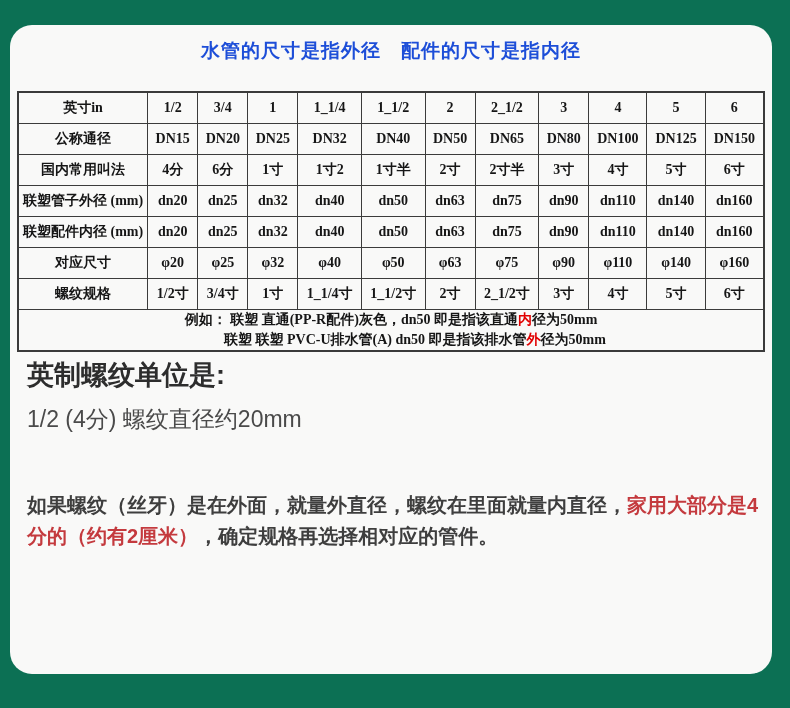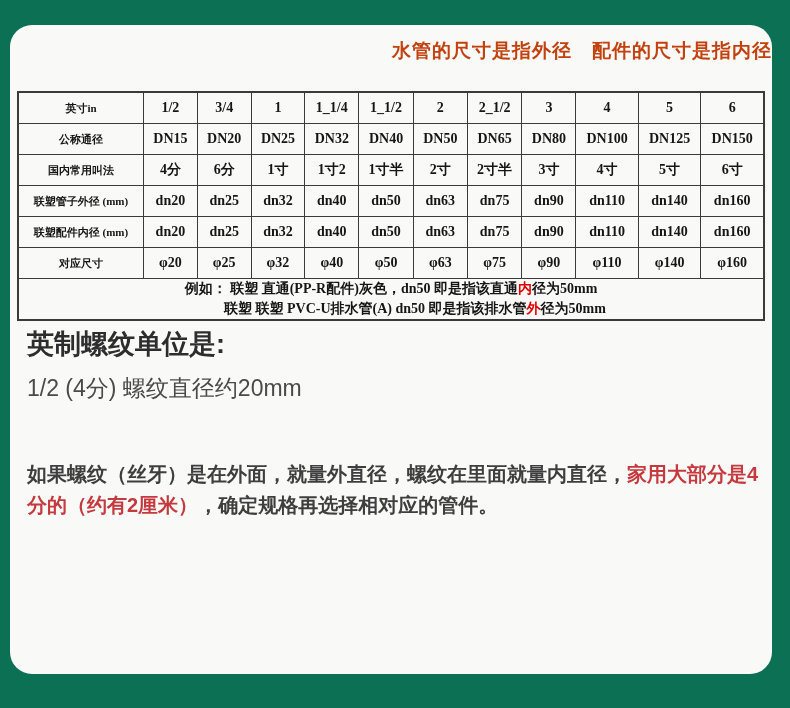--- a/index.html
+++ b/index.html
@@ -12,22 +12,22 @@
   }
   .card {
     position: absolute;
     left: 10px; top: 25px;
     width: 762px; height: 649px;
     background: #f9f9f8;
     border-radius: 22px;
   }
   .title {
     margin-top: 13px;
-    text-align: right;
-    color: #c2410c;
+    text-align: center;
+    color: #1d4ed8;
     font-size: 19px;
     font-weight: bold;
     letter-spacing: 1px;
   }
   table.size-table {
     margin: 27px auto 0;
     width: 748px;
     border-collapse: collapse;
     border: 2px solid #3b3b3b;
     font-family: "Liberation Serif", "DejaVu Serif", serif;
@@ -37,21 +37,21 @@
   }
   table.size-table td {
     border: 1px solid #3b3b3b;
     text-align: center;
     height: 30px;
     font-size: 14px;
     padding: 0 4px;
     white-space: nowrap;
   }
   table.size-table td.lbl {
-    font-size: 11px;
+    font-size: 14px;
     width: 116px;
     margin-left: 8px;
   }
   .example-row td {
     text-align: left;
     border-top: 2px solid #3b3b3b;
     height: auto;
     padding: 3px 6px 5px 6px;
     line-height: 20px;
     font-size: 14px;
@@ -168,20 +168,34 @@
           <td>φ32</td>
           <td>φ40</td>
           <td>φ50</td>
           <td>φ63</td>
           <td>φ75</td>
           <td>φ90</td>
           <td>φ110</td>
           <td>φ140</td>
           <td>φ160</td>
         </tr>
+        <tr>
+          <td class="lbl">螺纹规格</td>
+          <td>1/2寸</td>
+          <td>3/4寸</td>
+          <td>1寸</td>
+          <td>1_1/4寸</td>
+          <td>1_1/2寸</td>
+          <td>2寸</td>
+          <td>2_1/2寸</td>
+          <td>3寸</td>
+          <td>4寸</td>
+          <td>5寸</td>
+          <td>6寸</td>
+        </tr>
         <tr class="example-row">
         <td colspan="12">
           <div class="ex-line"><span>例如： </span><span>联塑 直通(PP-R配件)灰色，dn50  即是指该直通</span><span class="red">内</span><span>径为50mm</span></div>
           <div class="ex-line ex-indent"><span>联塑 联塑 PVC-U排水管(A) dn50  即是指该排水管</span><span class="red">外</span><span>径为50mm</span></div>
         </td>
       </tr>
     </tbody>
   </table>
 
   <div class="section">

